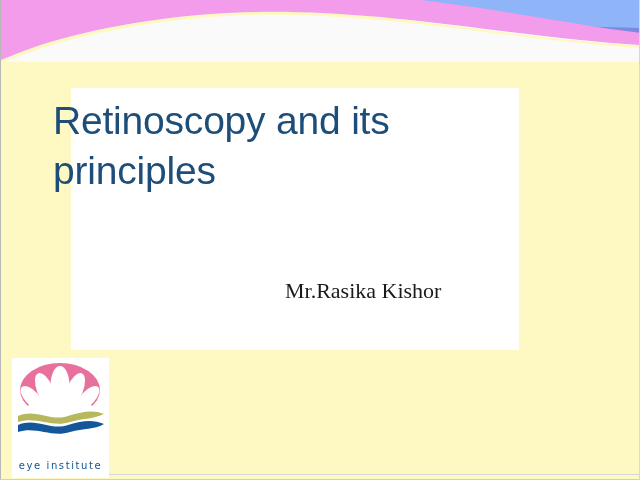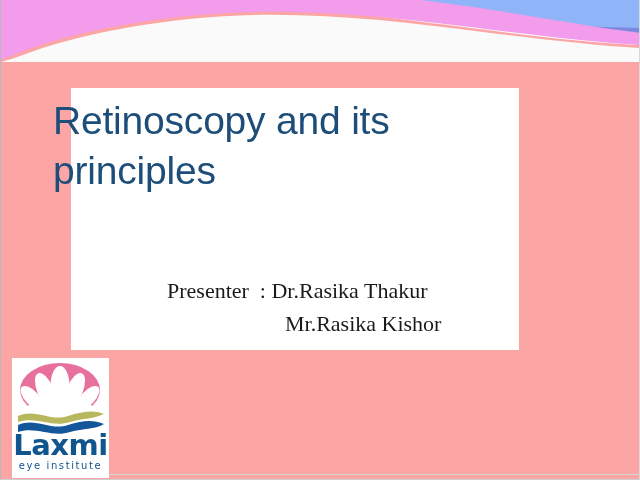--- a/index.html
+++ b/index.html
@@ -9,21 +9,21 @@
   }
   body {
     font-family: "Liberation Sans", sans-serif;
   }
 
   #slide {
     position: relative;
     width: 640px;
     height: 480px;
     overflow: hidden;
-    background: #fca5a5;
+    background: #fef9c3;
     box-sizing: border-box;
     border-left: 1px solid #b8b8b8;
     border-right: 1px solid #d8d8d8;
     border-bottom: 1px solid #cfcfcf;
   }
 
   
   #banner {
     position: absolute;
     left: 0;
@@ -152,21 +152,20 @@
       <path d="M 0,62 L 640,62 L 640,48 C 598,46 546,40 482,32 C 398,21 300,10 212,17 C 142,22 72,36 22,55 C 14,58 7,60 0,62 Z" fill="#fafafa"></path>
     </svg>
   </div>
 
   <div id="content-panel"></div>
 
   <div id="title">Retinoscopy and its
 principles</div>
 
   <div id="presenter-block">
-    <div class="credit-line">Presenter  : Dr.Rasika Thakur</div>
     <div class="credit-line indented">Mr.Rasika Kishor</div>
   </div>
 
   <div id="logo-box">
     <svg id="logo-mark" viewBox="0 0 97 75" aria-hidden="true">
 
       <ellipse cx="48" cy="30" rx="40" ry="27" fill="#e8709c"></ellipse>
 
       <g fill="#ffffff">
         <ellipse cx="48" cy="26" rx="9.5" ry="20"></ellipse>
@@ -174,19 +173,18 @@
         <ellipse cx="63" cy="30" rx="8" ry="18" transform="rotate(22 63 30)"></ellipse>
         <ellipse cx="20" cy="38" rx="7" ry="15" transform="rotate(-43 20 38)"></ellipse>
         <ellipse cx="76" cy="38" rx="7" ry="15" transform="rotate(43 76 38)"></ellipse>
         <path d="M 10 50 C 22 36, 74 36, 86 50 C 74 60, 22 60, 10 50 Z"></path>
       </g>
 
       <path d="M 6 56 C 24 48, 38 62, 56 56 C 72 51, 82 50, 92 54 C 82 59, 72 58, 58 62 C 40 68, 24 56, 6 62 Z" fill="#b7b75e"></path>
 
       <path d="M 6 65 C 24 57, 38 71, 56 65 C 72 60, 82 60, 92 64 C 82 70, 72 68, 58 72 C 40 78, 24 66, 6 72 Z" fill="#14569a"></path>
     </svg>
-    <div id="logo-wordmark">Laxmi</div>
     <div id="logo-tagline">eye institute</div>
   </div>
 
   <div id="bottom-rule"></div>
 
 </div>
 
 </body></html>

